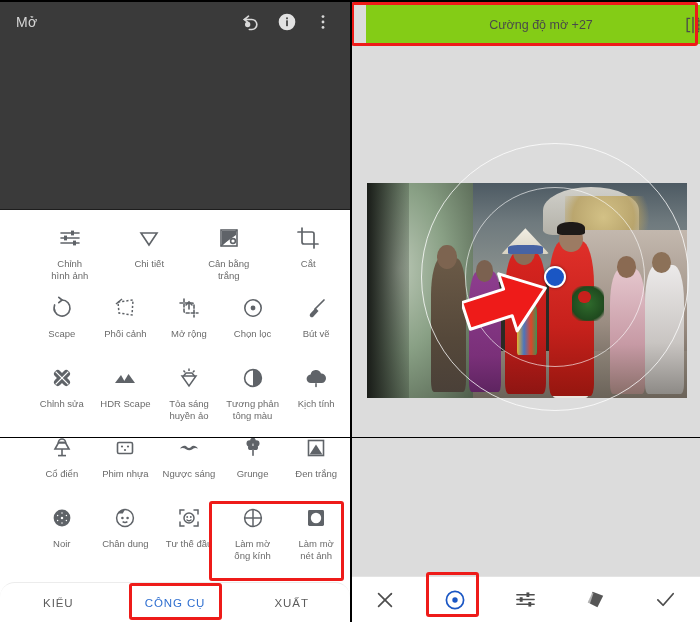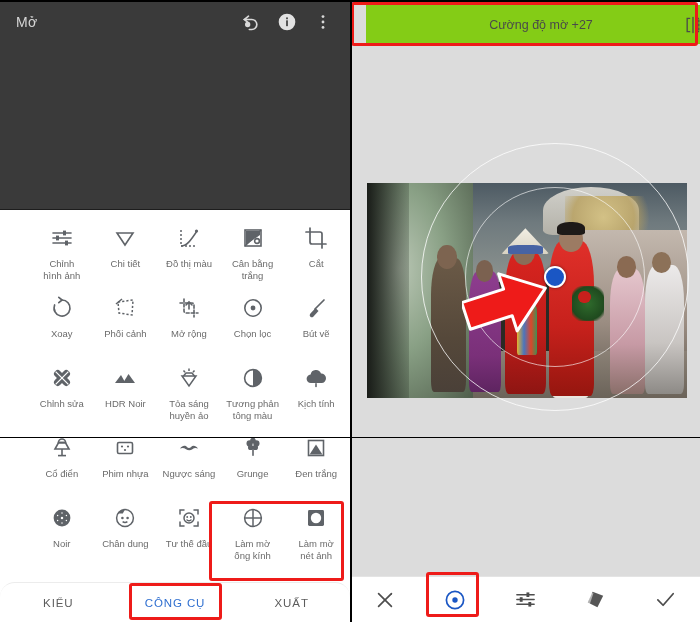--- a/index.html
+++ b/index.html
@@ -325,30 +325,20 @@
         <div class="tool-cell">
           <span class="tool-ico">
             <svg width="24" height="24" viewBox="0 0 24 24" fill="none" stroke="currentColor" stroke-width="1.6">
               <path d="M4 7 H20 L12 19 Z"></path>
             </svg>
           </span>
           <span class="tool-label">Chi tiết</span>
         </div>
         <div class="tool-cell">
           <span class="tool-ico">
-            <svg width="24" height="24" viewBox="0 0 24 24" fill="none" stroke="currentColor" stroke-width="1.5">
-              <path d="M4 20 C 10 20, 14 14, 20 5" stroke-dasharray="0"></path>
-              <path d="M4 4 V20 H20" stroke-dasharray="2 2"></path>
-              <circle cx="19.5" cy="5" r="1.6" fill="currentColor" stroke="none"></circle>
-            </svg>
-          </span>
-          <span class="tool-label">Đồ thị màu</span>
-        </div>
-        <div class="tool-cell">
-          <span class="tool-ico">
             <svg width="24" height="24" viewBox="0 0 24 24" fill="none" stroke="currentColor" stroke-width="1.6">
               <rect x="4" y="4" width="16" height="16"></rect>
               <path d="M4 20 L20 4" stroke-width="1.4"></path>
               <path d="M5 5 H19 V9 L5 19 Z" fill="currentColor" stroke="none"></path>
               <circle cx="16" cy="15" r="2.4"></circle>
             </svg>
           </span>
           <span class="tool-label">Cân bằng
 trắng</span>
         </div>
@@ -365,21 +355,21 @@
 
       <div class="tool-row">
         <div class="tool-cell">
           <span class="tool-ico">
             <svg width="24" height="24" viewBox="0 0 24 24" fill="none" stroke="currentColor" stroke-width="1.7" stroke-linecap="round">
               <path d="M12 4 a8 8 0 1 1 -7.4 5"></path>
               <path d="M12 4 l-3.2 -2.6 M12 4 l-3.2 2.6"></path>
               <path d="M4.3 13.4 a8 8 0 0 0 .3 1.6" stroke-dasharray="1.6 2.4"></path>
             </svg>
           </span>
-          <span class="tool-label">Xoay</span>
+          <span class="tool-label">Scape</span>
         </div>
         <div class="tool-cell">
           <span class="tool-ico">
             <svg width="24" height="24" viewBox="0 0 24 24" fill="none" stroke="currentColor" stroke-width="1.5">
               <path d="M5 6 L20 4 L19 19 L6 17 Z" stroke-dasharray="2.2 2"></path>
               <path d="M3 8 L9 3"></path>
             </svg>
           </span>
           <span class="tool-label">Phối cảnh</span>
         </div>
@@ -427,21 +417,21 @@
           </span>
           <span class="tool-label">Chỉnh sửa</span>
         </div>
         <div class="tool-cell">
           <span class="tool-ico">
             <svg width="24" height="24" viewBox="0 0 24 24" fill="currentColor">
               <path d="M2 17 L8 9 L12.5 17 Z"></path>
               <path d="M10 17 L15.5 8 L22 17 Z"></path>
             </svg>
           </span>
-          <span class="tool-label">HDR Noir</span>
+          <span class="tool-label">HDR Scape</span>
         </div>
         <div class="tool-cell">
           <span class="tool-ico">
             <svg width="24" height="24" viewBox="0 0 24 24" fill="none" stroke="currentColor" stroke-width="1.5">
               <path d="M5 10 H19 L12 20 Z"></path>
               <path d="M6.5 10 L9 7 H15 L17.5 10"></path>
               <line x1="12" y1="2.5" x2="12" y2="5"></line>
               <line x1="6.5" y1="4.5" x2="8" y2="6.3"></line>
               <line x1="17.5" y1="4.5" x2="16" y2="6.3"></line>
             </svg>

